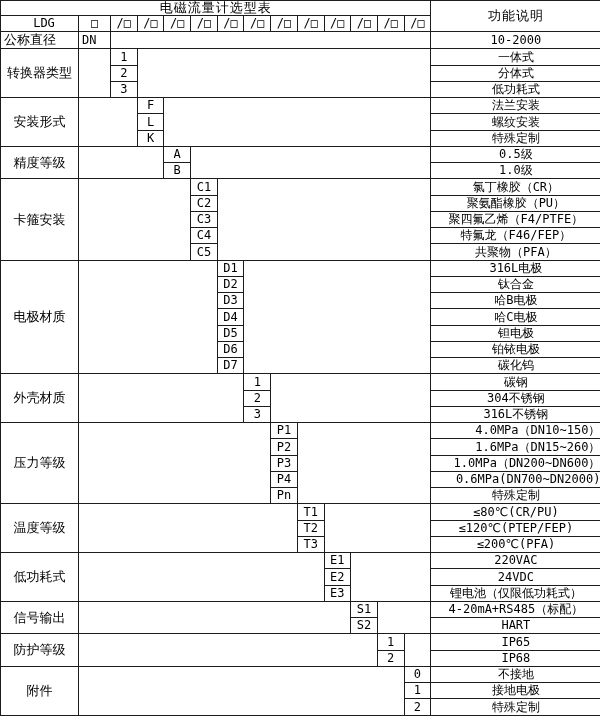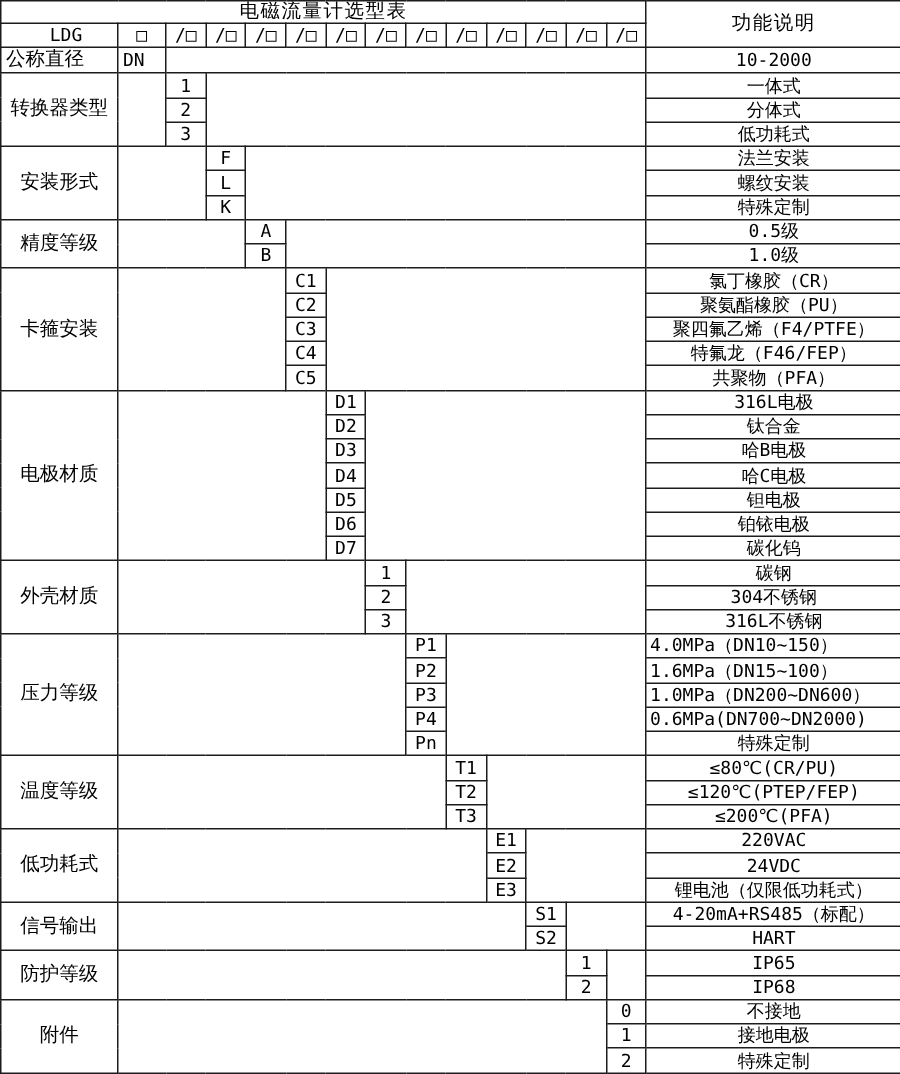--- a/index.html
+++ b/index.html
@@ -44,21 +44,21 @@
   }
   table.sel-table td.flush-left {
     text-align: left;
     padding-left: 3px;
   }
   table.sel-table td.prefix-cell {
     text-align: center;
     padding-left: 9px;
   }
   table.sel-table td.desc-left {
-    text-align: left;
+    text-align: right;
     padding-left: 2px;
   }
   tr.title-row { height: 14px; }
 </style>
 </head>
 <body>
 
 <table class="sel-table">
   <colgroup>
     <col style="width:78px">
@@ -216,21 +216,21 @@
       </tr>
       <tr>
         <td rowspan="5" class="label-cell">压力等级</td>
         <td colspan="7" rowspan="5"></td>
         <td>P1</td>
         <td colspan="5" rowspan="5"></td>
         <td class="desc-left">4.0MPa（DN10~150）</td>
       </tr>
       <tr>
         <td>P2</td>
-        <td class="desc-left">1.6MPa（DN15~100）</td>
+        <td class="desc-left">1.6MPa（DN15~260）</td>
       </tr>
       <tr>
         <td>P3</td>
         <td class="desc-left">1.0MPa（DN200~DN600）</td>
       </tr>
       <tr>
         <td>P4</td>
         <td class="desc-left">0.6MPa(DN700~DN2000)</td>
       </tr>
       <tr>

